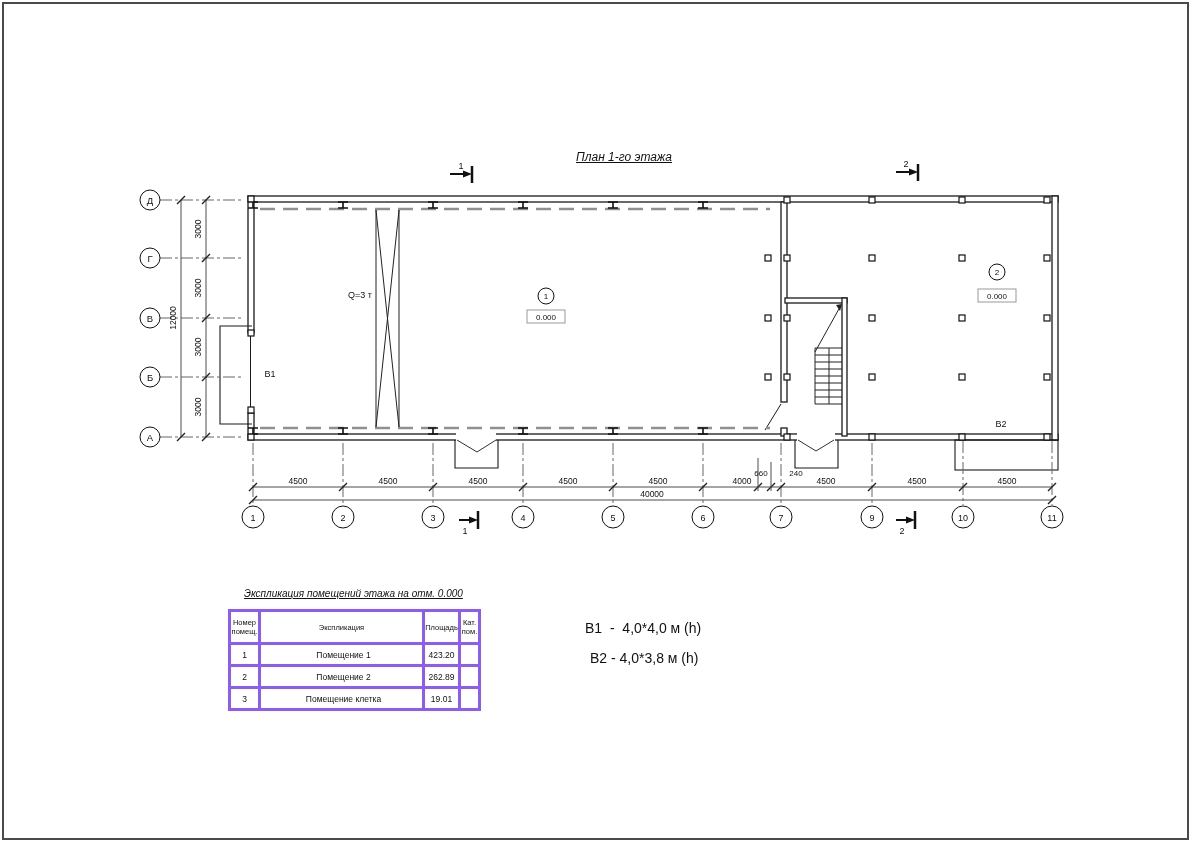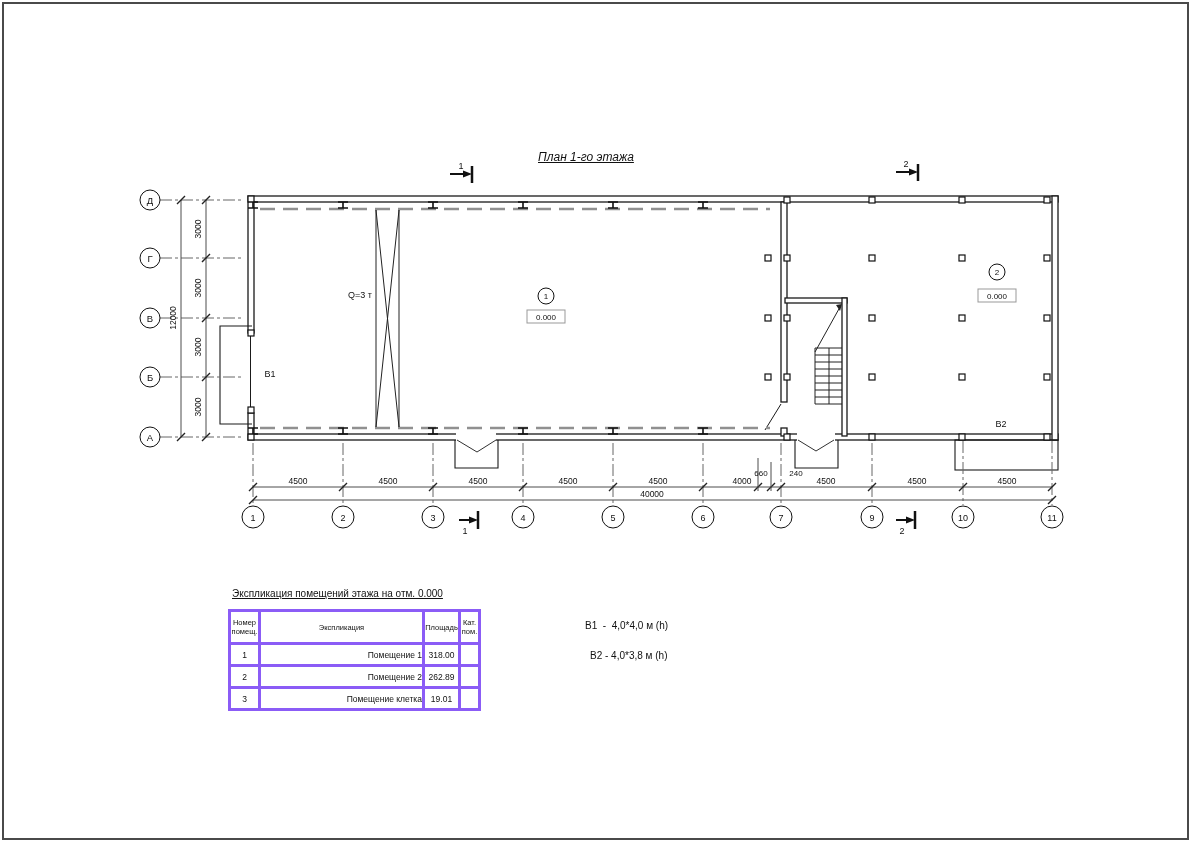--- a/index.html
+++ b/index.html
@@ -1,33 +1,33 @@
 <!DOCTYPE html>
 <html><head>
 <meta charset="utf-8">
 <style>
   html,body{margin:0;padding:0}
   body{width:1191px;height:842px;position:relative;background:#fff;
        font-family:"Liberation Sans",sans-serif;color:#111;overflow:hidden}
   .page-border{position:absolute;inset:2px;border:2px solid #4a4a4a}
   svg{position:absolute;left:0;top:0}
   svg text{font-family:"Liberation Sans",sans-serif;fill:#111}
-  .plan-title{position:absolute;left:538px;top:150px;width:172px;
+  .plan-title{position:absolute;left:538px;top:150px;width:172px;text-align:center;
       font-size:12px;font-style:italic;text-decoration:underline;white-space:nowrap}
   .expl{position:absolute;left:228px;top:588px}
-  .expl-title{font-size:10px;text-decoration:underline;
-      margin:0 0 10px 4px;white-space:nowrap}
+  .expl-title{font-size:10px;font-style:italic;text-decoration:underline;
+      margin:0 0 10px 16px;white-space:nowrap}
   .expl table{border-collapse:collapse;table-layout:fixed}
   .expl th,.expl td{border:3px solid #8b5cf6;font-weight:normal;padding:0;overflow:hidden}
   .expl th{font-size:7.5px;line-height:1.2;height:30px;text-align:center}
   .expl td{font-size:8.5px;height:19px;text-align:center}
   .c-num{width:30px}.c-name{width:164px}.c-area{width:36px}.c-cat{width:20px}
-  td.name{text-align:right;padding-left:4px}
+  td.name{text-align:center;padding-left:4px}
   td.total-label{text-align:right;padding-right:4px}
-  .note{position:absolute;font-size:10px;white-space:pre}
+  .note{position:absolute;font-size:14px;white-space:pre}
   .note-b1{left:585px;top:620px}
   .note-b2{left:590px;top:650px}
 </style>
 </head>
 <body>
 
 <div class="page-border"></div>
 
 <svg width="1191" height="842" viewBox="0 0 1191 842">
 
@@ -229,21 +229,21 @@
     <tbody>
         <tr>
       <th>Номер помещ.</th>
       <th>Экспликация</th>
       <th>Площадь</th>
       <th>Кат. пом.</th>
     </tr>
     <tr>
       <td>1</td>
       <td class="name">Помещение 1</td>
-      <td>318.00</td>
+      <td>423.20</td>
       <td></td>
     </tr>
     <tr>
       <td>2</td>
       <td class="name">Помещение 2</td>
       <td>262.89</td>
       <td></td>
     </tr>
     <tr>
       <td>3</td>

